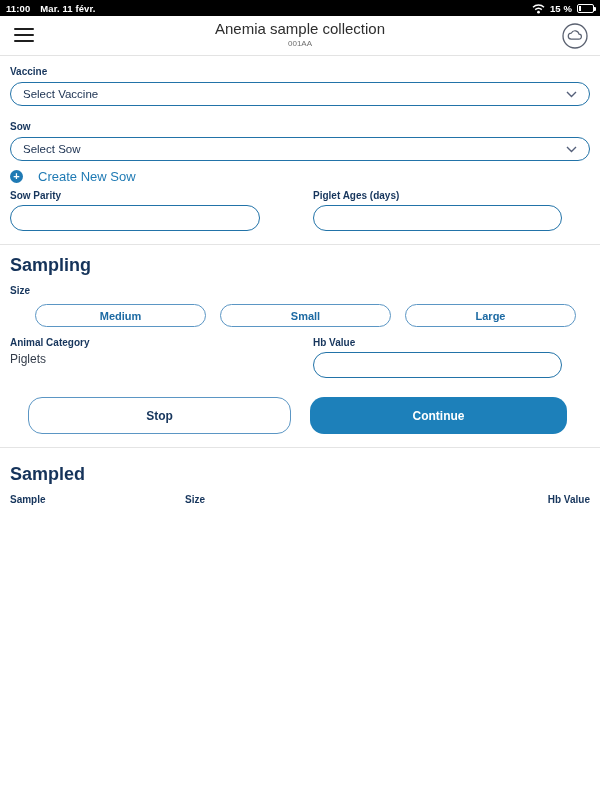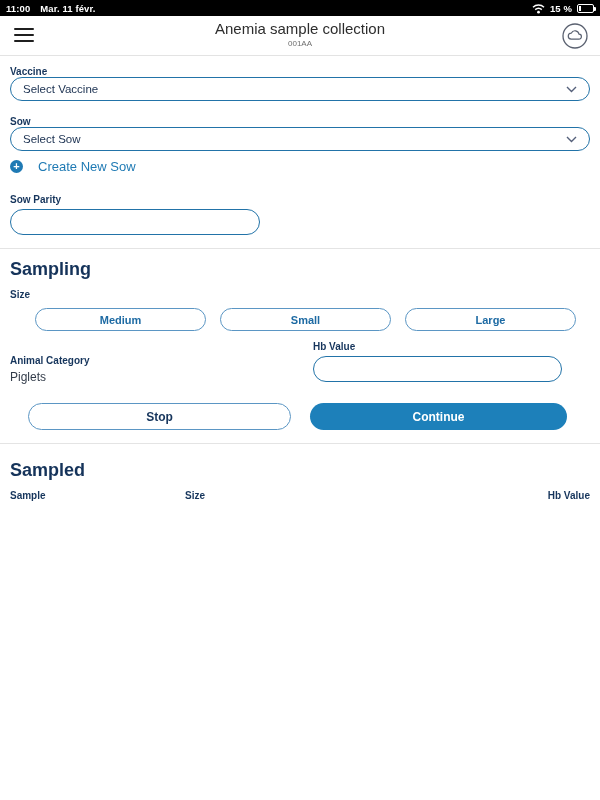--- a/index.html
+++ b/index.html
@@ -23,49 +23,49 @@
   .header-titles { position:absolute; left:0; right:0; top:4px; text-align:center; }
   .header-title { font-size:15px; color:#2d2d2d; }
   .header-subtitle { font-size:8px; color:#6f6f6f; margin-top:2px; }
   .cloud-btn { position:absolute; right:12px; top:7px; width:26px; height:26px; cursor:pointer; }
 
   
   .main { padding:0 10px; }
   .field-label { font-size:10px; font-weight:700; color:#16355c; }
   .section-heading { font-size:18px; font-weight:700; color:#15335a; }
 
-  .dropdown { height:24px; border:1.5px solid #2273a8; border-radius:12px;
+  .dropdown { margin-top:5px; height:24px; border:1.5px solid #2273a8; border-radius:12px;
               display:flex; align-items:center; padding:0 12px; cursor:pointer; background:#fff; }
   .dropdown-value { font-size:11.5px; color:#1a3050; }
   .chevron { margin-left:auto; display:flex; align-items:center; }
 
   .mt10 { margin-top:10px; } .mt8 { margin-top:15px; } .mt6 { margin-top:6px; } .mt9 { margin-top:9px; }
 
   .create-row { margin-top:8px; display:flex; align-items:center; cursor:pointer; }
   .plus-circle { width:13px; height:13px; border-radius:50%; background:#1f7ab4; color:#fff;
                  font-size:11px; font-weight:700; line-height:12px; text-align:center; }
   .create-label { margin-left:15px; font-size:13px; color:#1f7ab4; }
 
   .two-col { display:flex; }
-  .col-left { width:250px;margin-top:14px; }
+  .col-left { width:250px; }
   .col-right { width:249px; margin-left:53px; }
   .text-input { margin-top:4px; width:100%; height:26px; border:1px solid #2273a8; border-radius:13px;
                 padding:0 12px; font-size:11.5px; color:#1a3050; outline:none; background:#fff; font-family:inherit; }
 
   .divider { margin:13px -10px 0 -10px; border-top:1px solid #e4e4e4; }
 
   .size-row { margin-top:8px; margin-left:25px; display:flex; gap:14px; }
   .pill-option { width:171px; height:23px; border:1px solid #5b96c4; border-radius:12px; background:#fff;
                  color:#1d6aa3; font-size:11px; font-weight:600; display:flex; align-items:center;
                  justify-content:center; cursor:pointer; font-family:inherit; }
 
   .category-value { margin-top:4px; font-size:12px; color:#333c4a; }
 
   .action-row { margin-top:19px; margin-left:18px; display:flex; gap:19px; }
-  .btn { height:27px; border-radius:14px; font-size:12px; font-weight:600; display:flex;
+  .btn { height:37px; border-radius:14px; font-size:12px; font-weight:600; display:flex;
          align-items:center; justify-content:center; cursor:pointer; font-family:inherit;text-align:center; }
   .btn-stop { width:263px; background:#fff; border:1px solid #5b96c4; color:#16355c; }
   .btn-continue { width:257px; background:#1d80ba; border:none; color:#fff; }
 
   .table-head { margin-top:9px; display:grid; grid-template-columns:175px 1fr auto; }
   .th { font-size:10px; font-weight:700; color:#16355c; }
   .th-right { text-align:right; }
 </style>
 </head>
 <body>
@@ -129,20 +129,24 @@
   <div class="create-row">
     <span class="plus-circle">+</span>
     <span class="create-label">Create New Sow</span>
   </div>
 
   <div class="two-col mt6">
     <div class="col-left">
       <div class="field-label">Sow Parity</div>
       <input class="text-input" type="text" style="">
     </div>
+    <div class="col-right">
+      <div class="field-label">Piglet Ages (days)</div>
+      <input class="text-input" type="text" style="">
+    </div>
   </div>
 
   <div class="divider"></div>
 
   <div class="section-heading mt10">Sampling</div>
   <div class="field-label mt9">Size</div>
 
   <div class="size-row">
     <button class="pill-option">Medium</button>
     <button class="pill-option">Small</button>

